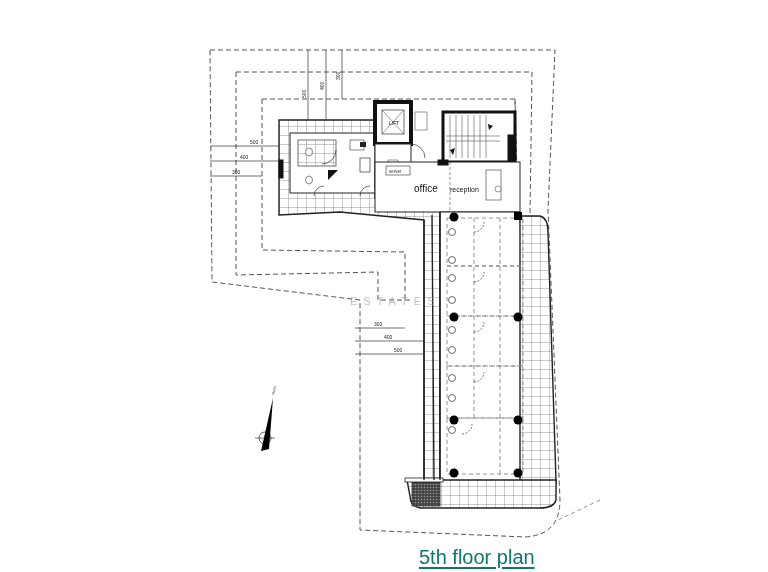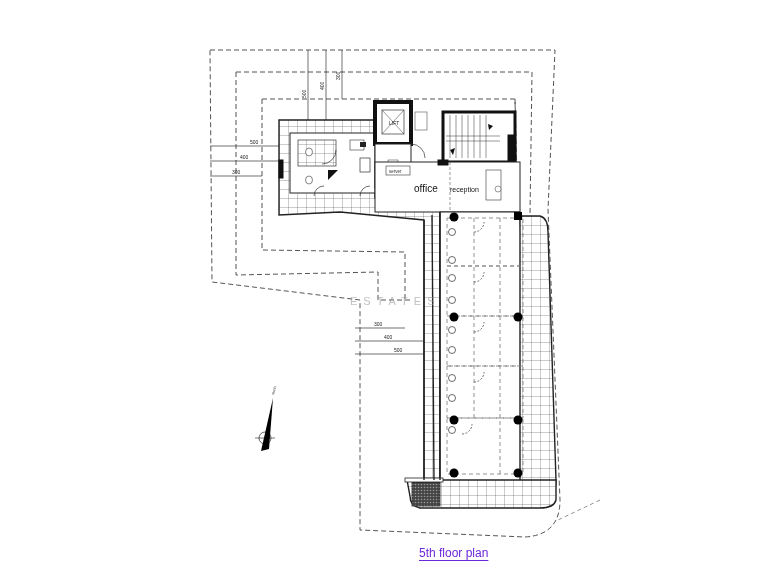--- a/index.html
+++ b/index.html
@@ -10,21 +10,21 @@
     .wall { fill: none; stroke: #222; stroke-width: 1.4; }
     .wall-thick { fill: #111; stroke: #111; }
     .dim { stroke: #333; stroke-width: 0.7; fill: none; }
     .dimtxt { font-family: "Liberation Sans", sans-serif; font-size: 5px; fill: #222; }
     .room-label { font-family: "Liberation Sans", sans-serif; fill: #111; }
     .col { fill: #000; }
     .col-open { fill: #fff; stroke: #444; stroke-width: 0.8; }
     .door { fill: none; stroke: #333; stroke-width: 0.7; }
     .title-label {
       position: absolute; left: 419px; top: 546px;
-      font-family: "Liberation Sans", sans-serif; font-size: 12px; color: #6d28d9;
+      font-family: "Liberation Sans", sans-serif; font-size: 20px; color: #0f766e;
       text-decoration: underline; text-underline-offset: 3px; letter-spacing: 0px;
     }
     .logo {
       position: absolute; left: 332px; top: 255px; width: 110px; height: 60px;
       pointer-events: none;
     }
     .logo-main {
       position: absolute; left: 0; top: 0; font-size: 38px; font-weight: 300;
       color: rgba(160,160,160,0.55); letter-spacing: 2px; line-height: 40px;
       font-family: "Liberation Sans", sans-serif;

